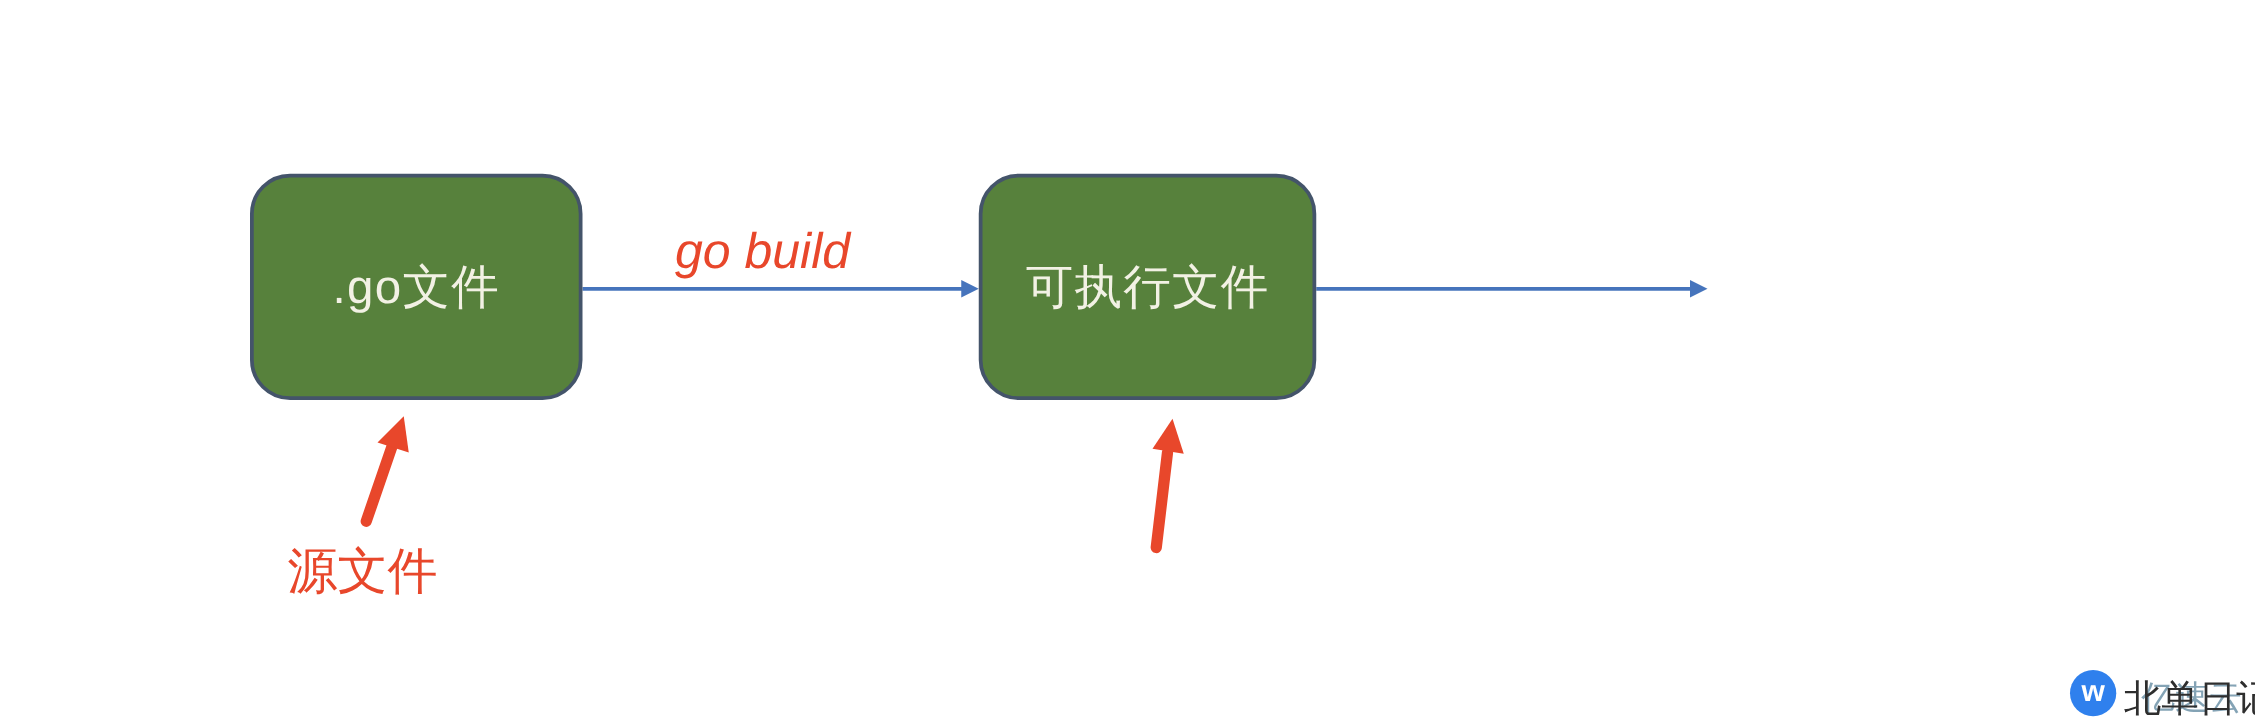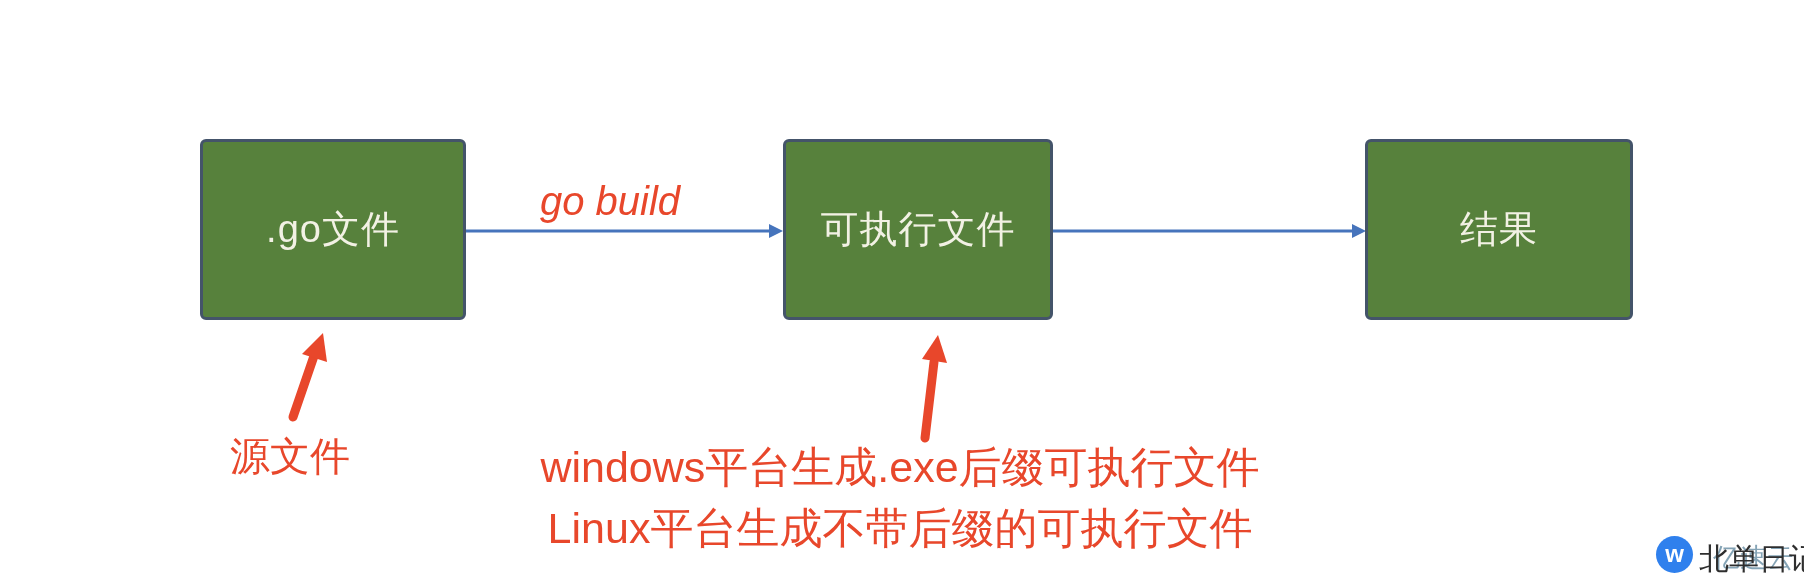--- a/index.html
+++ b/index.html
@@ -16,21 +16,21 @@
     left: 0; top: 0;
     width: 1804px; height: 576px;
     pointer-events: none;
   }
   .node {
     position: absolute;
     top: 139px;
     height: 181px;
     background: #57813C;
     border: 3px solid #44546A;
-    border-radius: 6px;
+    border-radius: 32px;
     display: flex;
     align-items: center;
     justify-content: center;
     box-sizing: border-box;
   }
   .node span {
     color: #F2F1E4;
     font-size: 38px;
     letter-spacing: 1px;
     white-space: nowrap;
@@ -124,32 +124,25 @@
       <polygon points="938,335 947,363 922,359" fill="#E8472B"></polygon>
     </g>
   </svg>
 
   <div class="node node-1">
     <span>.go文件</span>
   </div>
   <div class="node node-2">
     <span>可执行文件</span>
   </div>
-  <div class="node node-3">
-    <span>结果</span>
-  </div>
 
   <div class="red-label label-gobuild">go build</div>
 
   <div class="red-label label-source">源文件</div>
 
-  <div class="label-platform">
-    <span>windows平台生成.exe后缀可执行文件</span>
-    <span>Linux平台生成不带后缀的可执行文件</span>
-  </div>
 
   <div class="watermark">
     <span class="wm-ghost">亿速云</span>
     <div class="wm-circle">
       <span>w</span>
     </div>
     <span class="wm-brand">北单日记</span>
   </div>
 
 </div>

